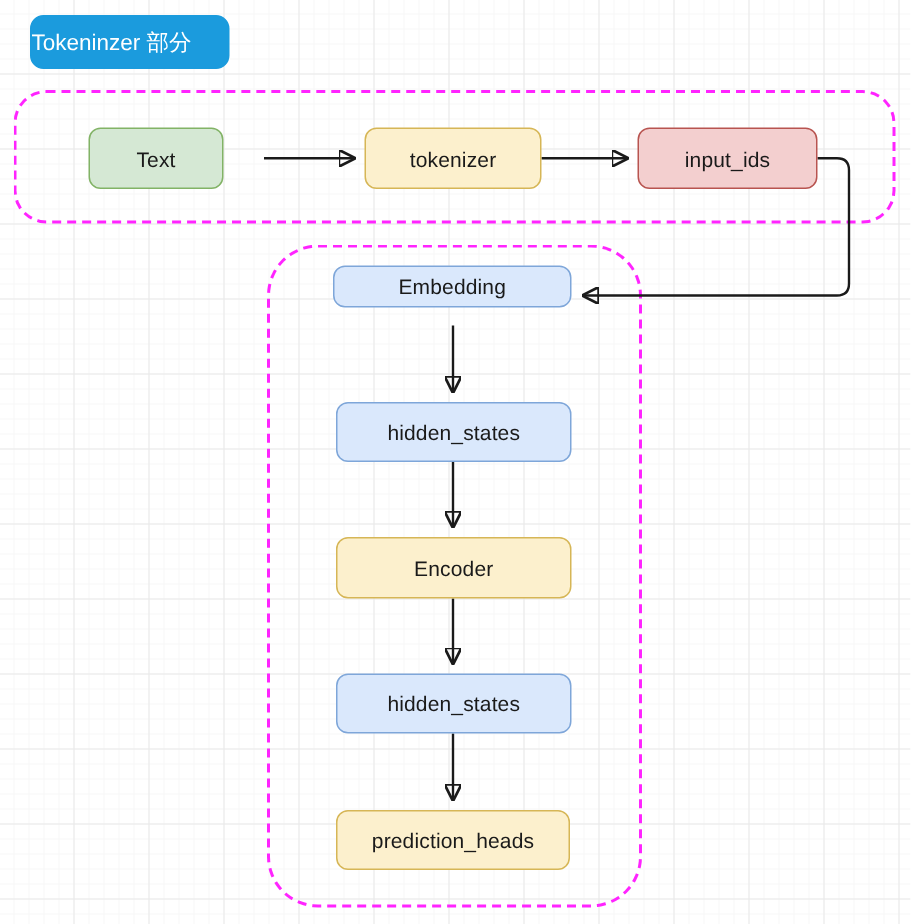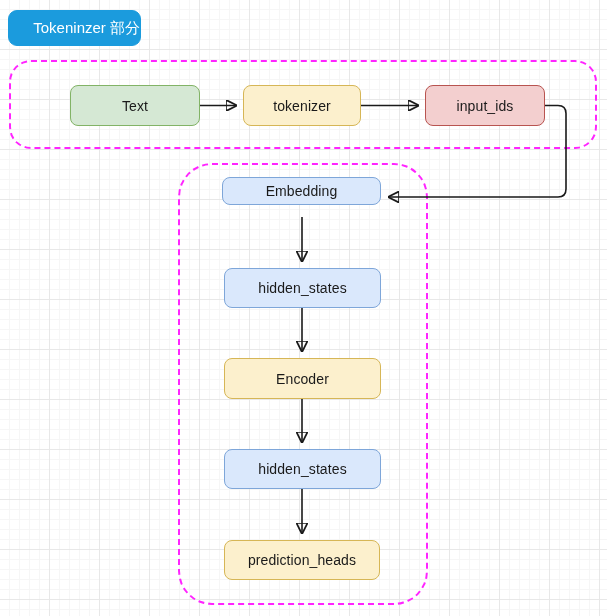--- a/index.html
+++ b/index.html
@@ -39,28 +39,29 @@
   .node-green  { background: #d5e8d4; border-color: #82b366; }
   .node-yellow { background: #fcf0cd; border-color: #d6b656; }
   .node-red    { background: #f3cfcf; border-color: #b85450; }
   .node-blue   { background: #dae8fc; border-color: #7ea6d9; }
 
   .badge {
     position: absolute;
     box-sizing: border-box;
     display: flex;
     align-items: center;
-    justify-content: flex-end;
+    justify-content: flex-start;
     border-radius: 9px;
     background: #1b9bdd;
     border: 1.5px solid #1b9bdd;
     color: #ffffff;
     font-size: 15px;
     white-space: nowrap;
     z-index: 6;
+    margin-left: 12px;
   }
 
   .group {
     position: absolute;
     box-sizing: border-box;
     border: 2px dashed #ff24ff;
     border-radius: 22px;
     background: transparent;
     pointer-events: none;
   }
@@ -93,21 +94,21 @@
     </defs>
     <path d="M 176 105.5 L 236 105.5" marker-end="url(#arrow)"></path>
     <path d="M 361 105.5 L 418 105.5" marker-end="url(#arrow)"></path>
     <path d="M 545 105.5 L 558 105.5 Q 566 105.5 566 113.5 L 566 189 Q 566 197 558 197 L 389 197" marker-end="url(#arrow)"></path>
     <path d="M 302 217 L 302 261" marker-end="url(#arrow)"></path>
     <path d="M 302 308 L 302 351" marker-end="url(#arrow)"></path>
     <path d="M 302 399 L 302 442" marker-end="url(#arrow)"></path>
     <path d="M 302 489 L 302 533" marker-end="url(#arrow)"></path>
   </svg>
 
-  <div class="node node-green" style="left:70px; top:85px; width:130px; height:41px;text-align:right;">
+  <div class="node node-green" style="left:59px; top:85px; width:90px; height:41px;text-align:right;">
     <span>Text</span>
   </div>
 
   <div class="node node-yellow" style="left:243px; top:85px; width:118px; height:41px;">
     <span>tokenizer</span>
   </div>
 
   <div class="node node-red" style="left:425px; top:85px; width:120px; height:41px;text-align:center;">
     <span>input_ids</span>
   </div>

